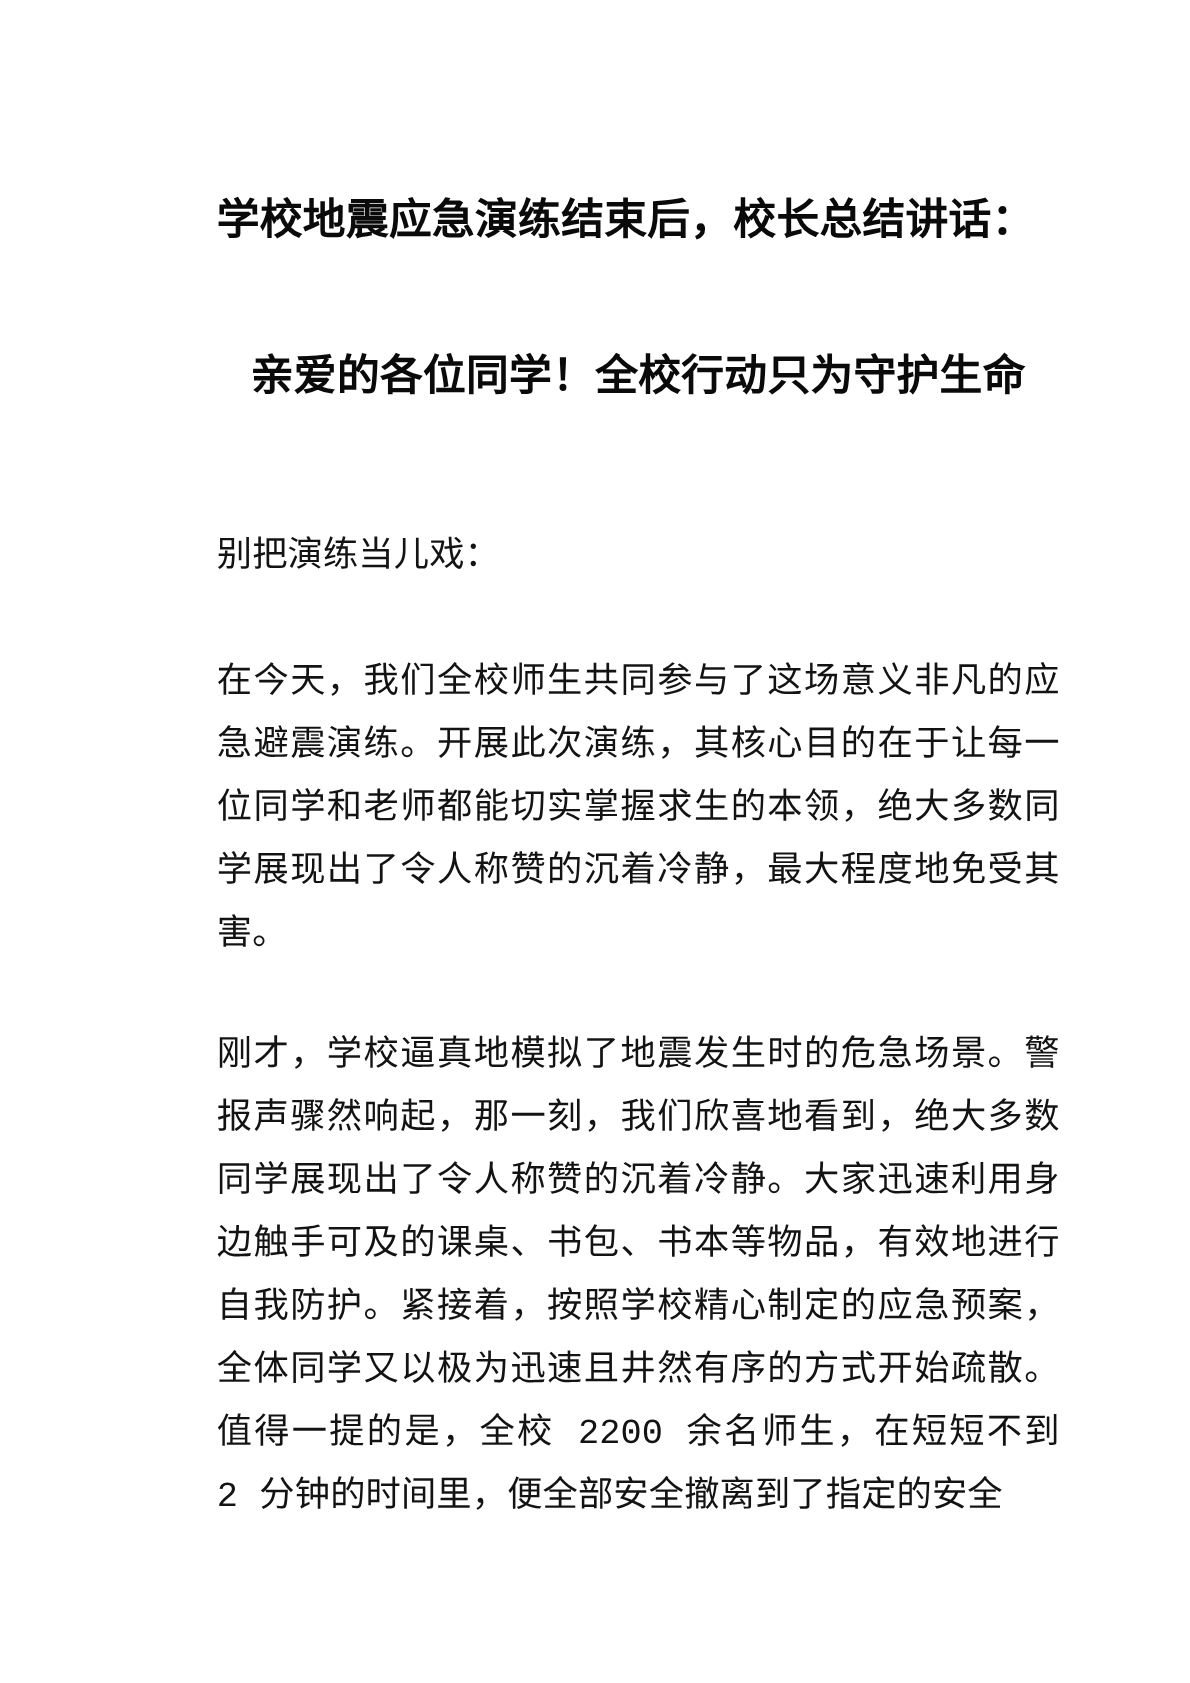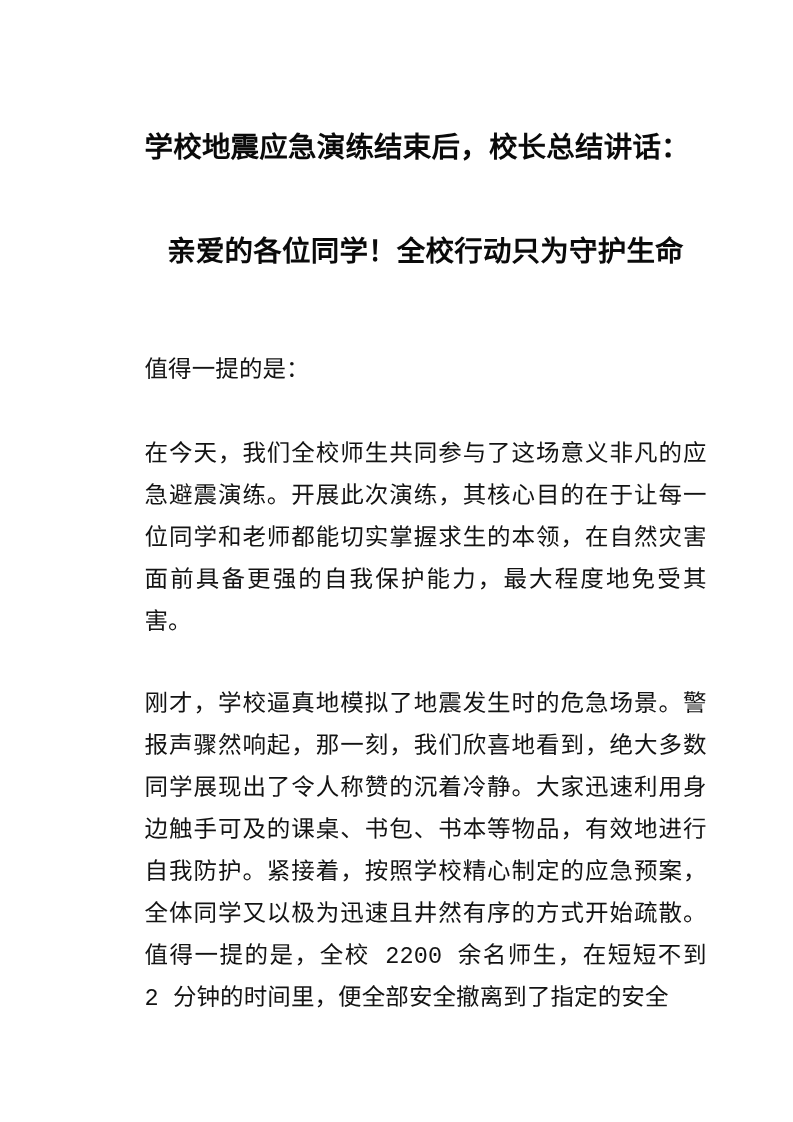--- a/index.html
+++ b/index.html
@@ -82,22 +82,22 @@
 
 <div class="page">
   <div class="content">
 
     <div class="title-block">
       <h1 class="doc-title title-primary">学校地震应急演练结束后，校长总结讲话：</h1>
       <h1 class="doc-title title-secondary">亲爱的各位同学！全校行动只为守护生命</h1>
     </div>
 
     <div class="body-block">
-      <p class="para short">值得一提的是：</p>
+      <p class="para short">别把演练当儿戏：</p>
 
 
-      <p class="para">在今天，我们全校师生共同参与了这场意义非凡的应急避震演练。开展此次演练，其核心目的在于让每一位同学和老师都能切实掌握求生的本领，在自然灾害面前具备更强的自我保护能力，最大程度地免受其害。</p>
+      <p class="para">在今天，我们全校师生共同参与了这场意义非凡的应急避震演练。开展此次演练，其核心目的在于让每一位同学和老师都能切实掌握求生的本领，绝大多数同学展现出了令人称赞的沉着冷静，最大程度地免受其害。</p>
 
       <p class="para">刚才，学校逼真地模拟了地震发生时的危急场景。警报声骤然响起，那一刻，我们欣喜地看到，绝大多数同学展现出了令人称赞的沉着冷静。大家迅速利用身边触手可及的课桌、书包、书本等物品，有效地进行自我防护。紧接着，按照学校精心制定的应急预案，全体同学又以极为迅速且井然有序的方式开始疏散。值得一提的是，全校 2200 余名师生，在短短不到 2 分钟的时间里，便全部安全撤离到了指定的安全</p>
     </div>
 
   </div>
 </div>
 
 </body></html>

